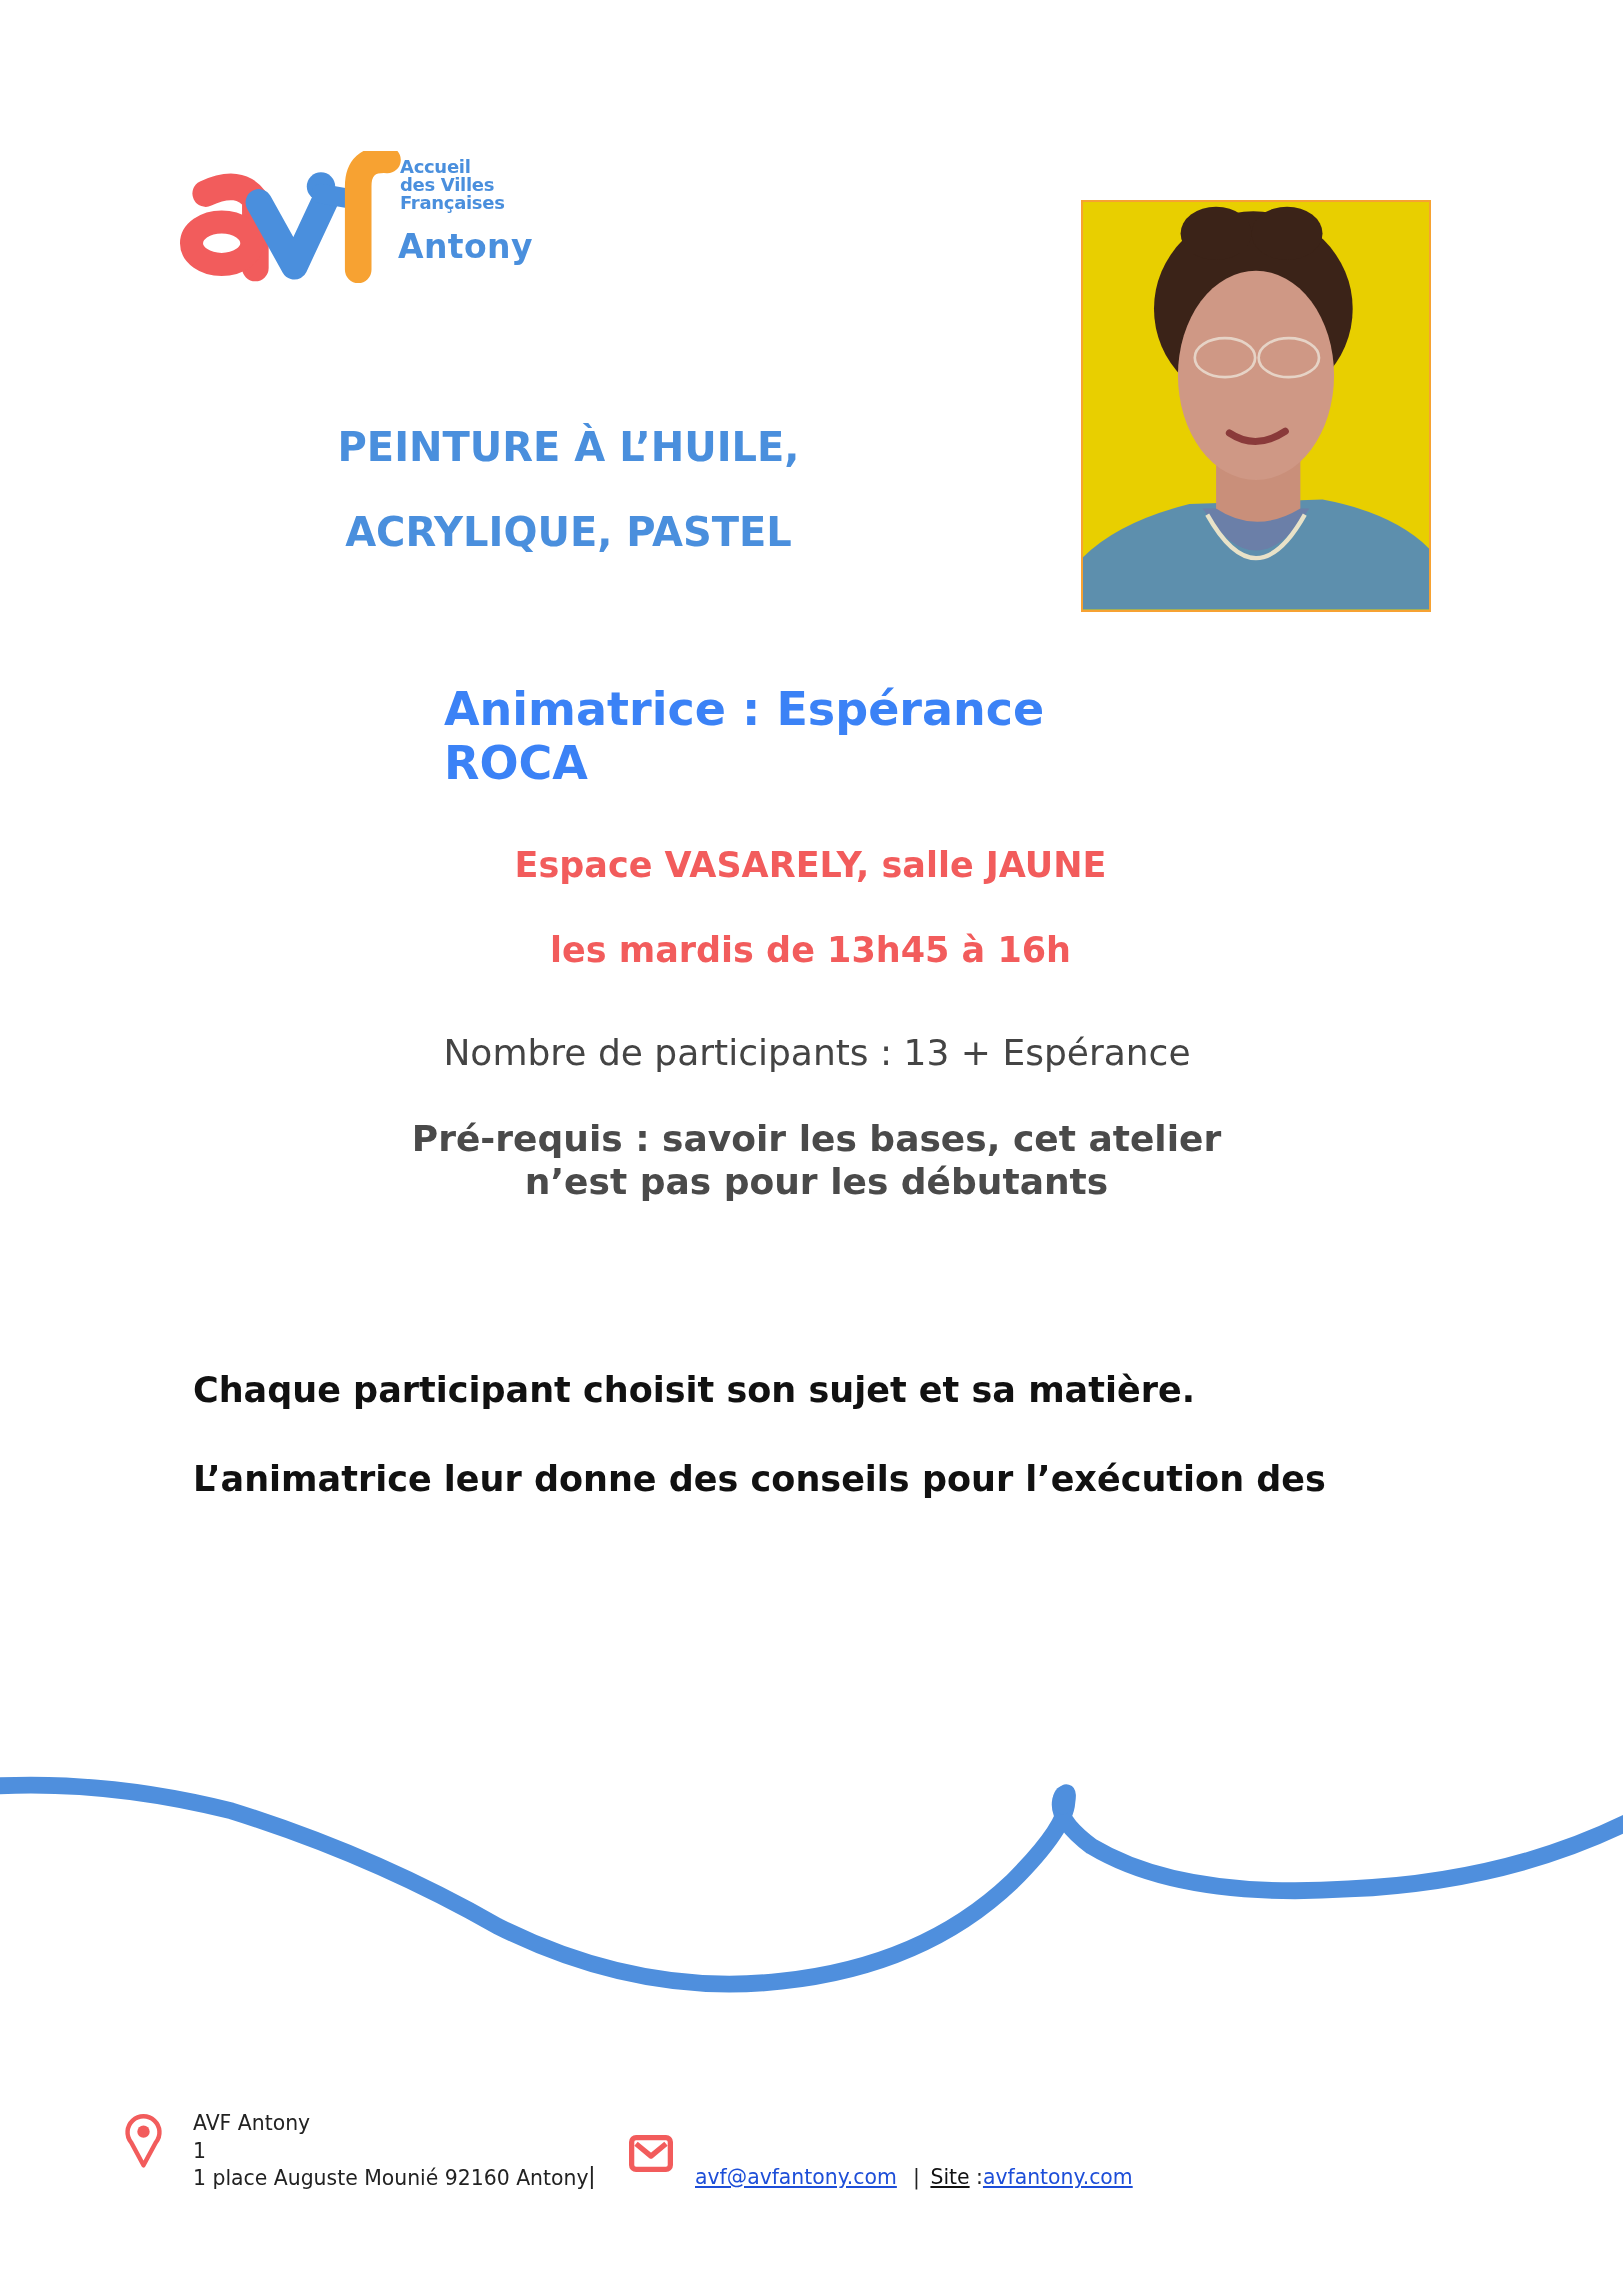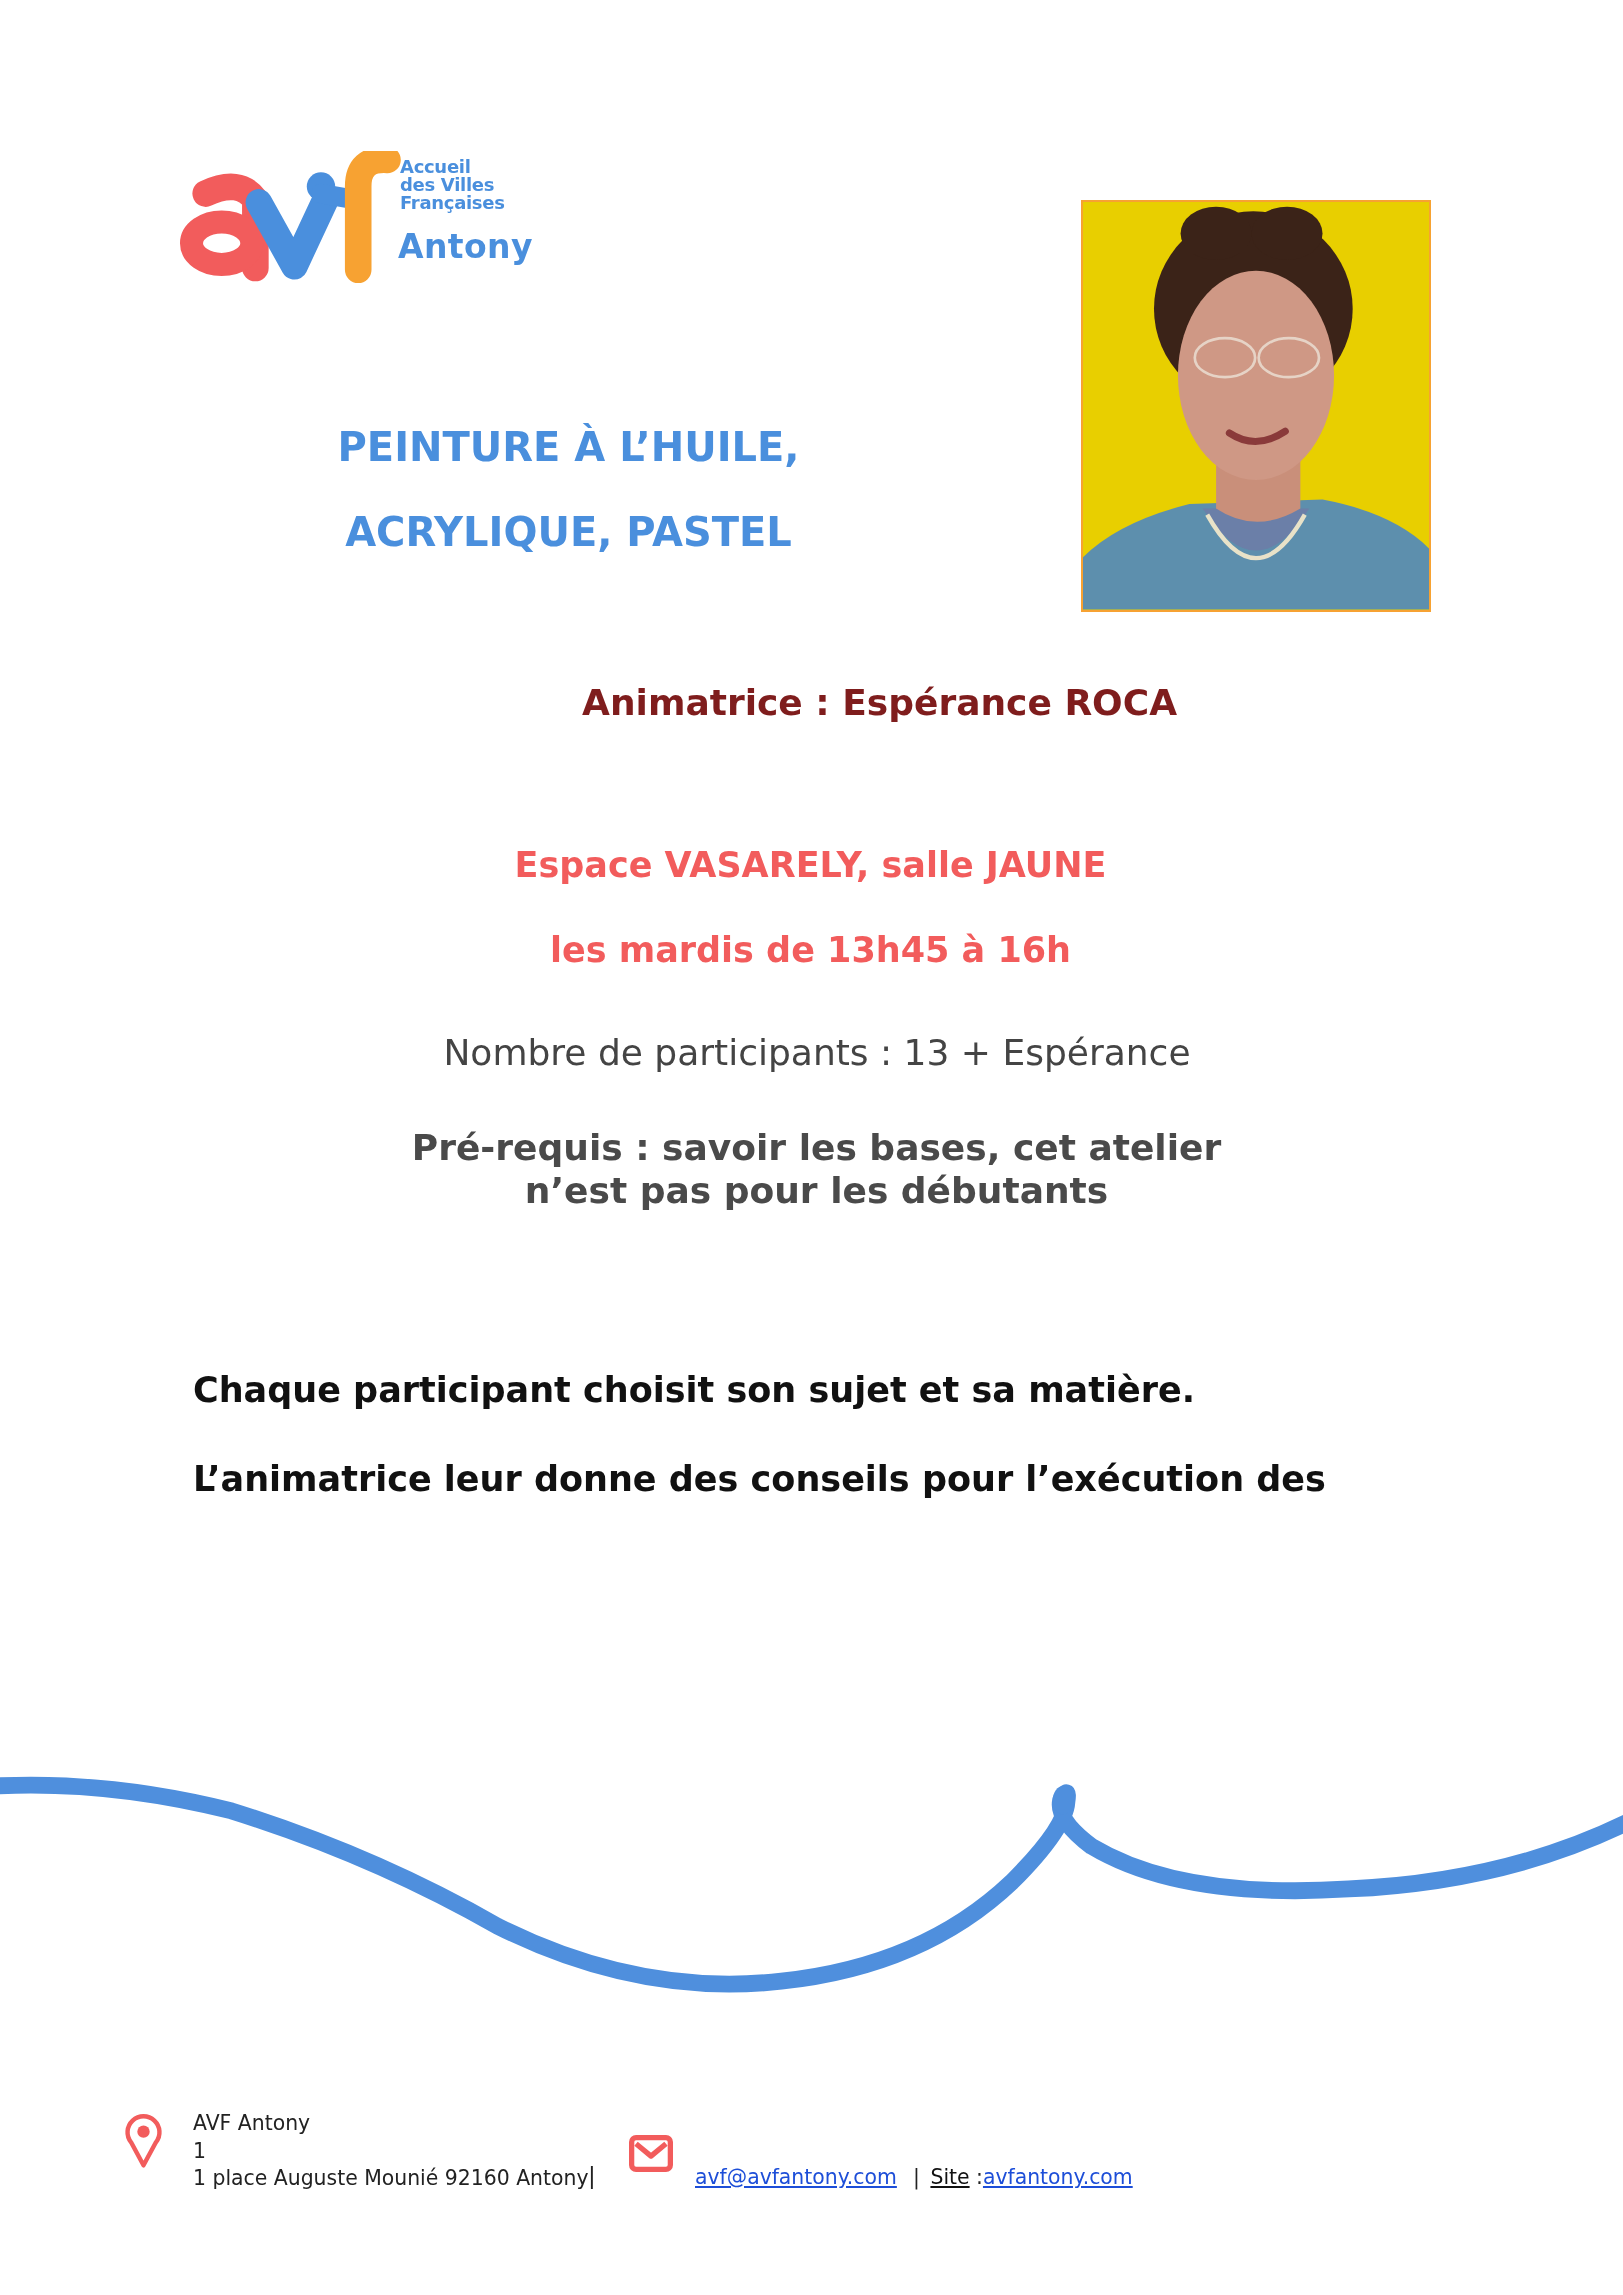--- a/index.html
+++ b/index.html
@@ -16,31 +16,31 @@
 
   
   .photo { left: 1081px; top: 200px; width: 346px; height: 408px;
            border: 2.7px solid #f7a232; background: #e8cf00; overflow: hidden; }
 
   
   .title { left: 302px; width: 533px; text-align: center; color: #4a8fdd;
            font-weight: 700; font-size: 40px; font-family: "DejaVu Sans", sans-serif; letter-spacing: 0px; }
   .t1 { top: 424px; }
   .t2 { top: 509px; }
-  .animatrice { top: 682px; left: 444px; width: 733px; color: #7f1d1d; font-weight: 700;
-                font-size: 36px; font-family: "DejaVu Sans", sans-serif; text-align: right; }
+  .animatrice { top: 682px; left: 444px; width: 733px; color: #3b82f6; font-weight: 700;
+                font-size: 46px; font-family: "DejaVu Sans", sans-serif; text-align: left; }
   .red { color: #f25c5c; font-weight: 700; font-size: 35px; font-family: "DejaVu Sans", sans-serif;
          left: 444px; width: 733px; text-align: center; margin-top: 24px; }
   .lieu { top: 821px; }
   .horaire { top: 906px; }
 
   .nombre { top: 1032px; left: 373px; width: 888px; text-align: center; color: #444444;
             font-size: 36px; font-family: "DejaVu Sans", sans-serif; }
   .prereq { top: 1117px; left: 337px; width: 959px; text-align: center; color: #4a4a4a;
-            font-size: 36px; font-weight: 700; line-height: 43px; font-family: "DejaVu Sans", sans-serif; margin-top: 9px; }
+            font-size: 36px; font-weight: 700; line-height: 43px; font-family: "DejaVu Sans", sans-serif; }
 
   .body-text { left: 193px; width: 1154px; color: #111111; font-weight: 700;
                font-size: 35px; line-height: 53px; font-family: "DejaVu Sans", sans-serif; }
   .b1 { top: 1364px; }
   .b2 { top: 1453px; }
 
   .wave { left: 0; top: 1740px; width: 1623px; height: 266px; }
 
   
   .pin { left: 124px; top: 2112px; width: 39px; height: 57px; }

